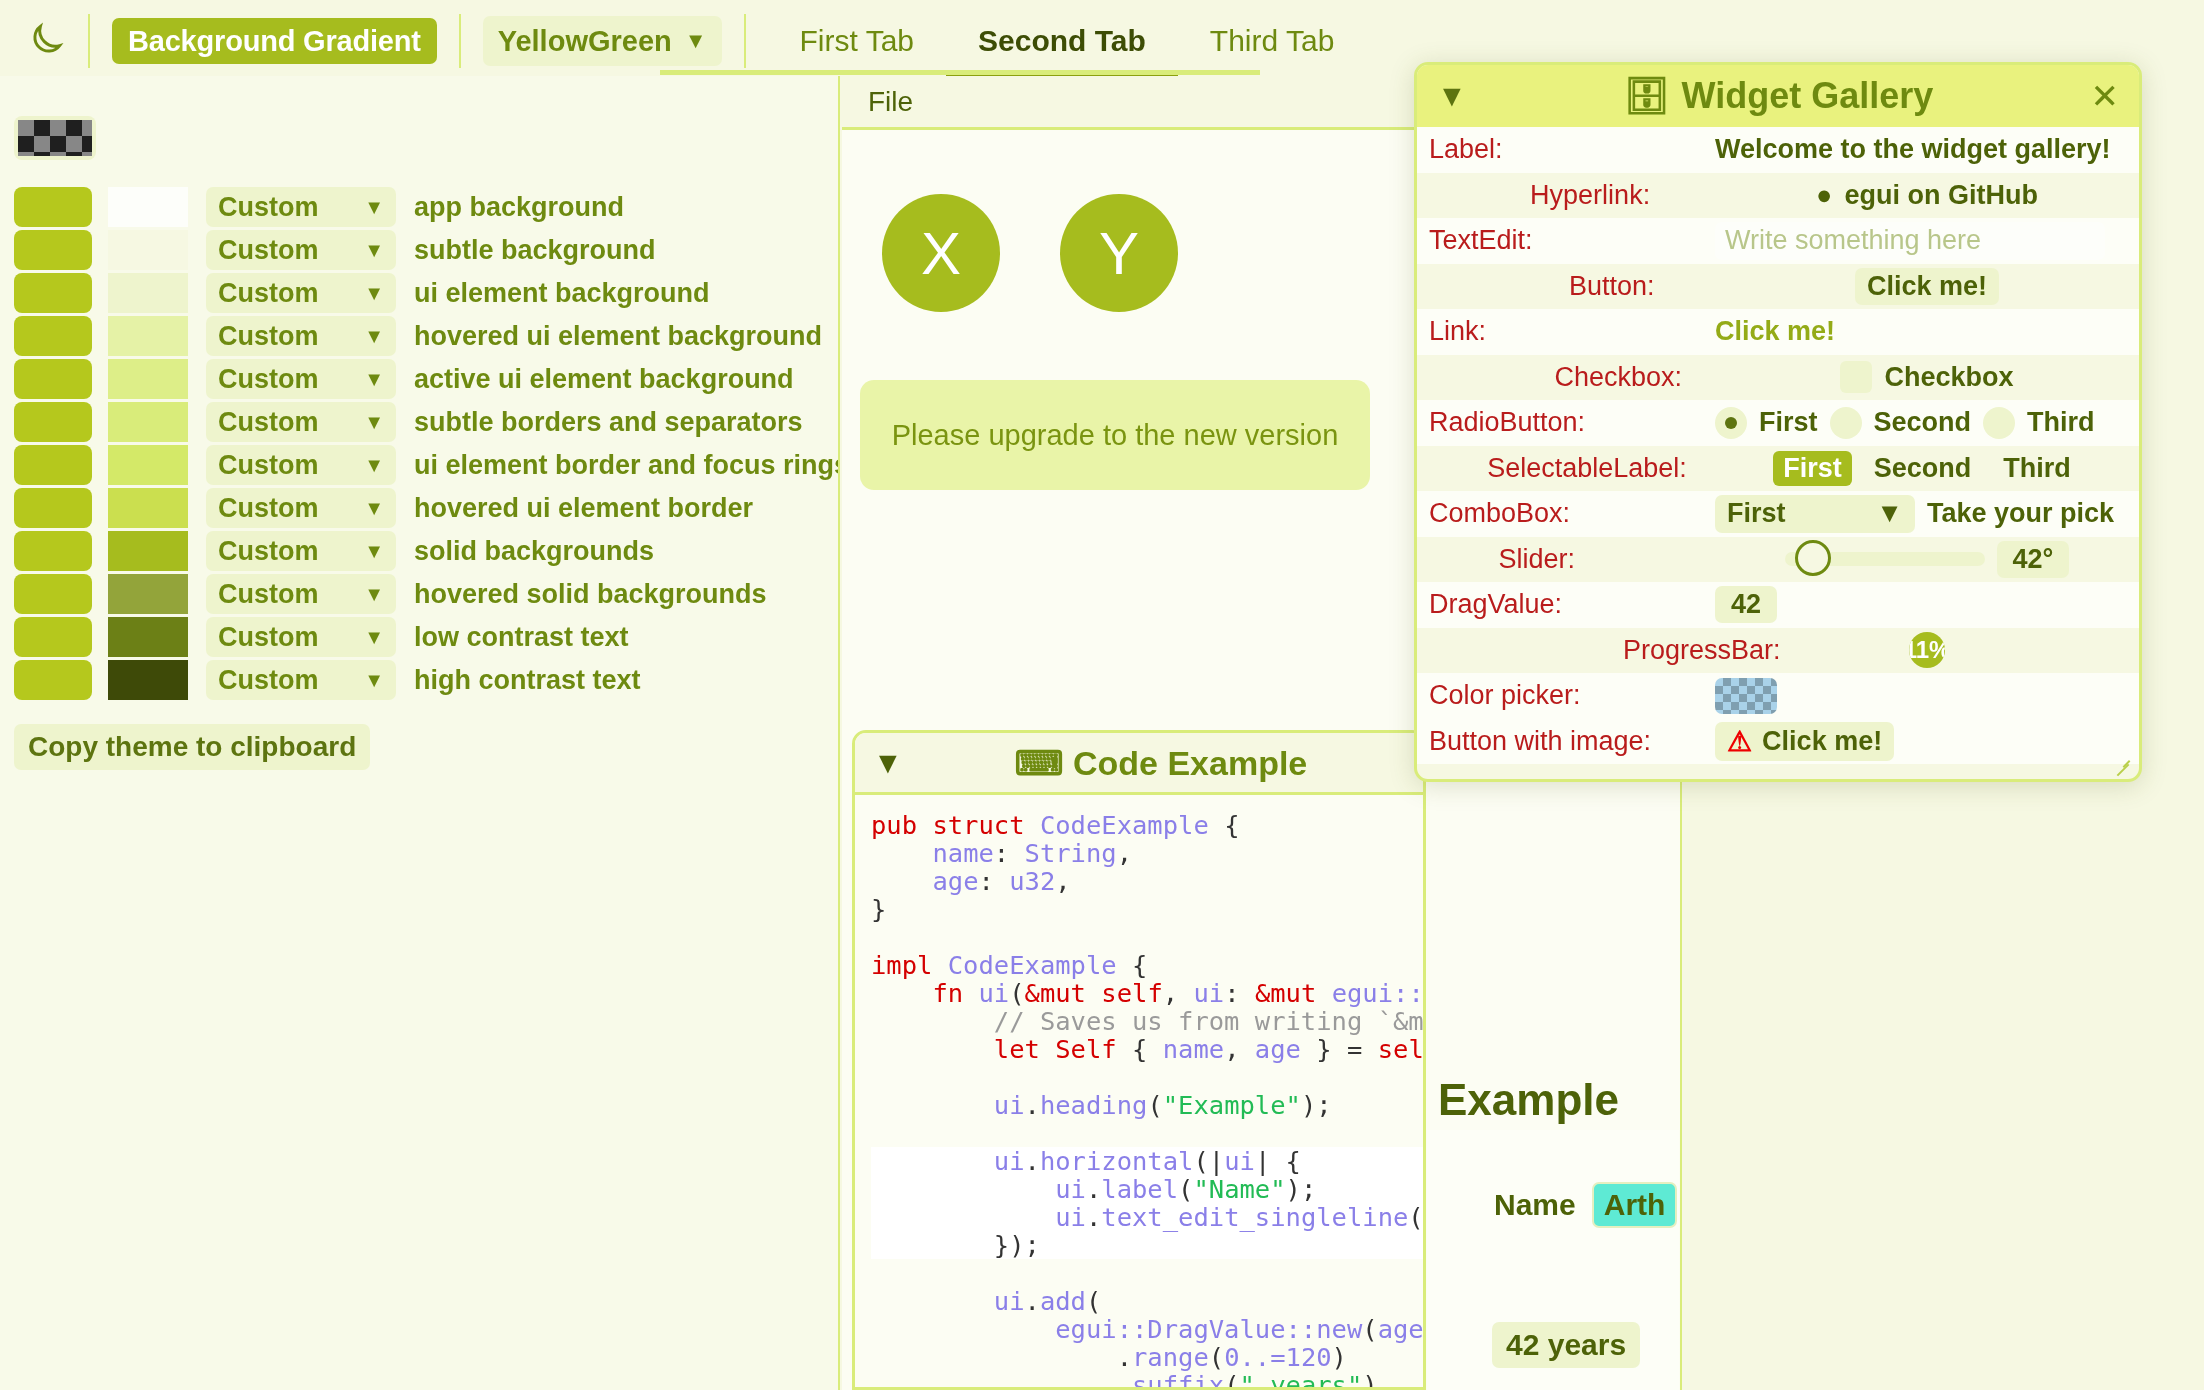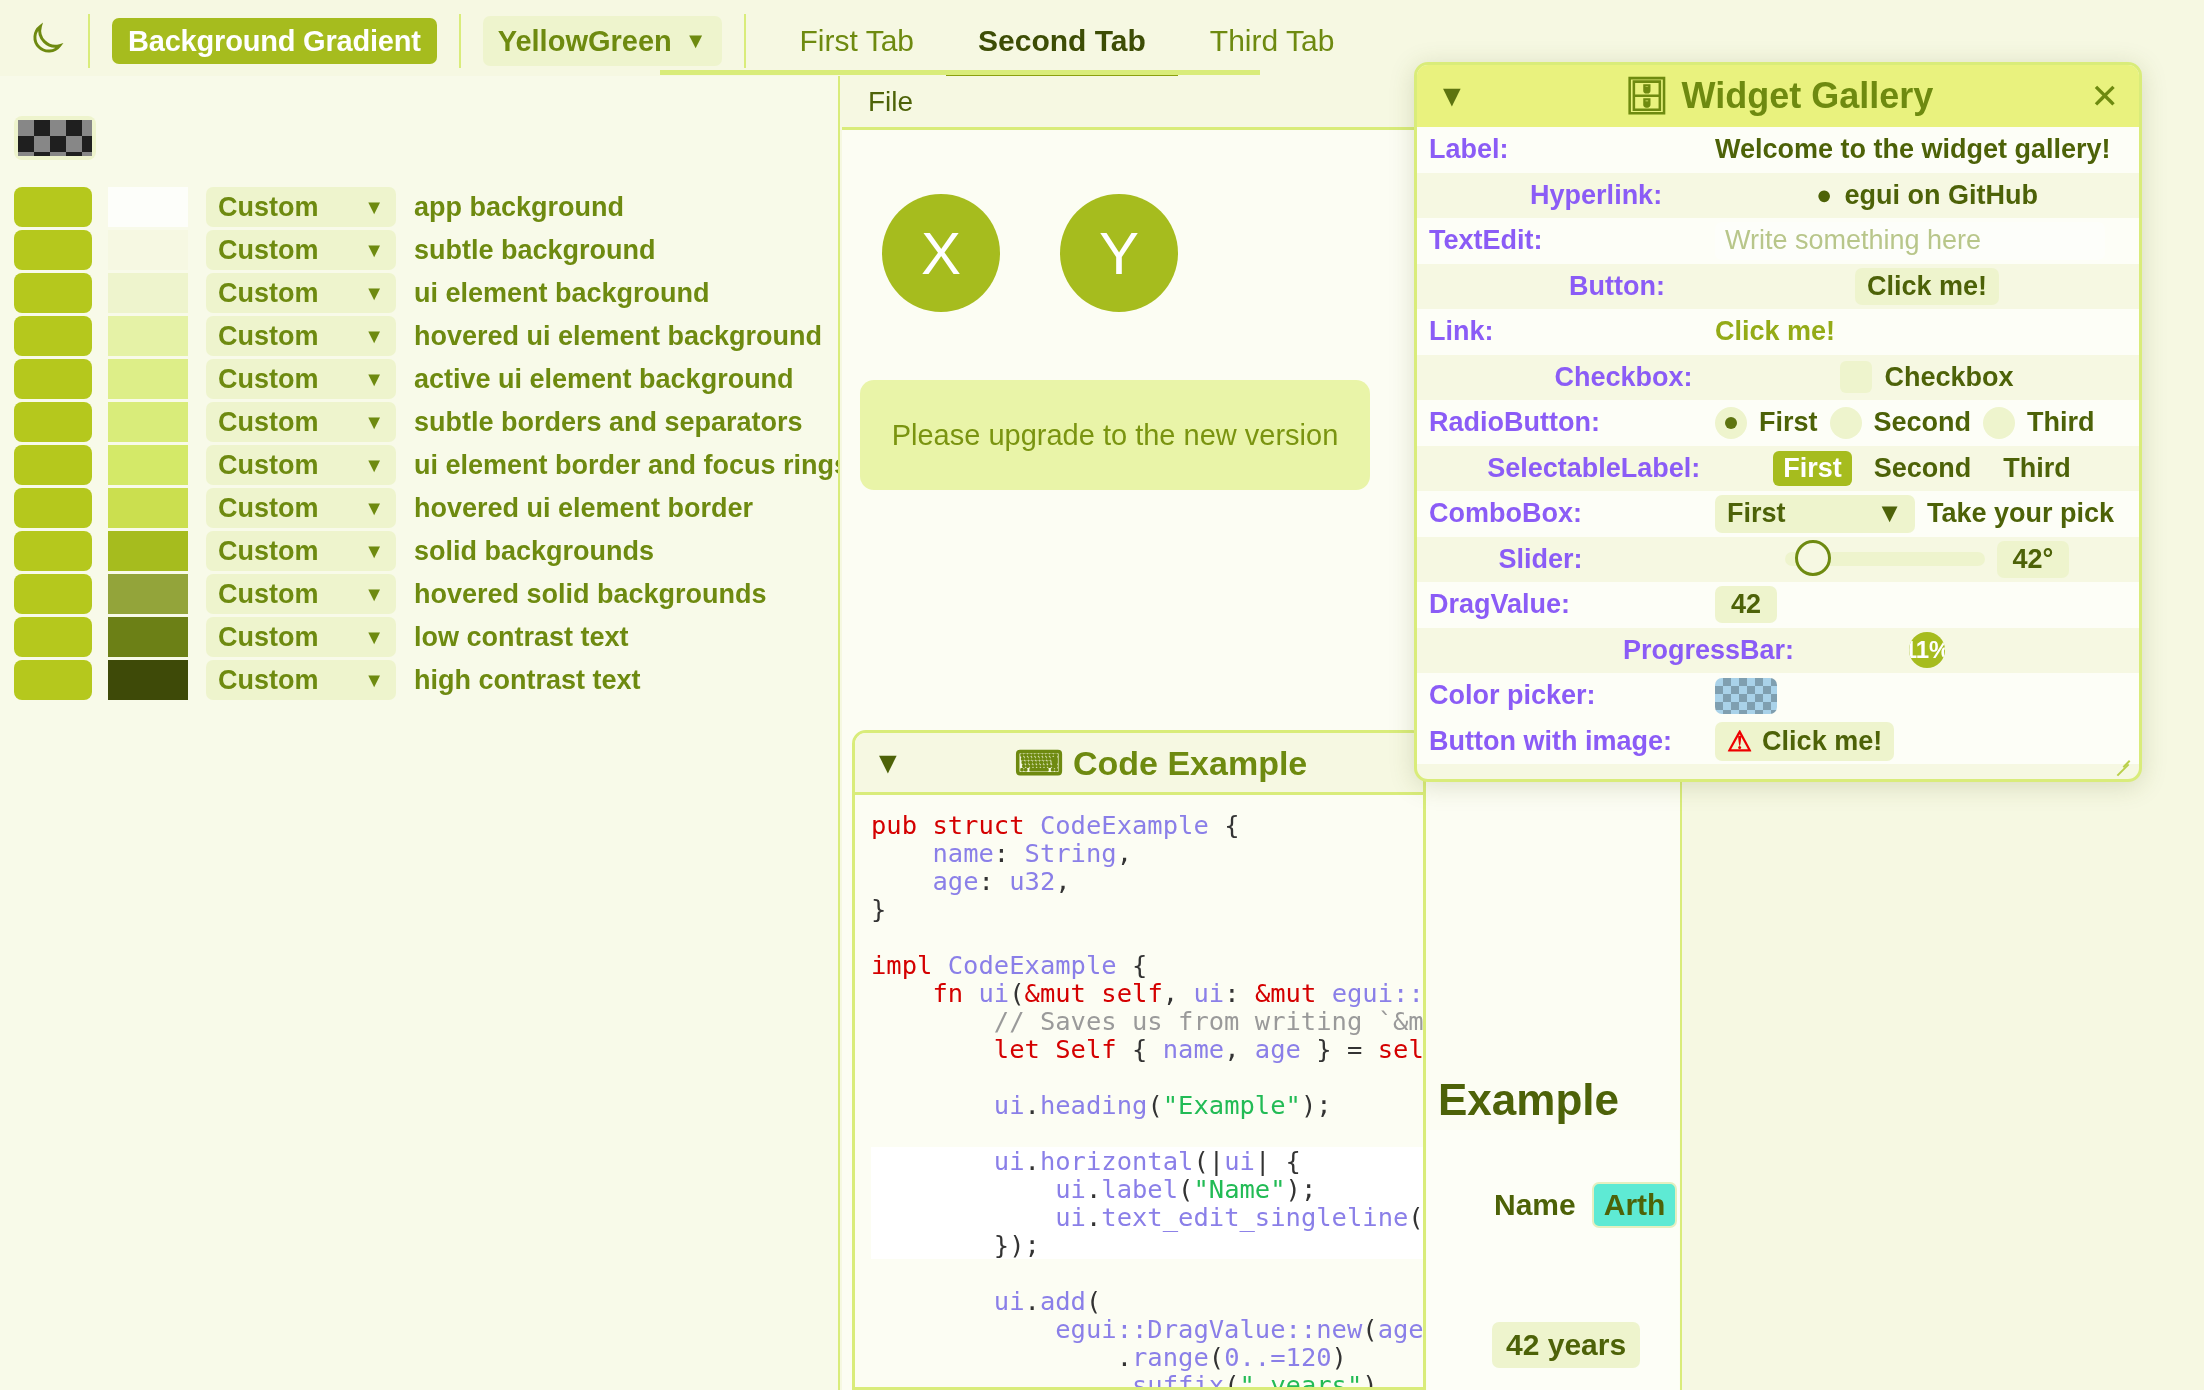--- a/index.html
+++ b/index.html
@@ -213,21 +213,21 @@
   #gal-title .x { font-size: 34px; color: #6e8a10; cursor: pointer; }
 
   #gal-grid { padding: 0; }
   .grow {
     display: flex; align-items: center; height: 45.5px;
     padding-left: 12px;
   }
   .grow.odd  { background: #fdfef7; }
   .grow.even { background: #f6f8e2; justify-content: center; }
   .gl {
-    width: 286px; flex: none; font-size: 27px; font-weight: 700; color: #8b5cf6;
+    width: 286px; flex: none; font-size: 27px; font-weight: 400; color: #b91c1c;
   }
   .gv { display: flex; align-items: center; gap: 12px; font-size: 27px; color: #4d6208; }
 
   .g-strong { font-weight: 700; color: #4d6208; }
   .g-link { color: #94ab17; font-weight: 700; cursor: pointer; }
   .g-textedit {
     width: 390px; height: 38px; background: #fdfefa; border-radius: 7px;
     display:flex; align-items:center; padding: 0 10px;
     color: #b8c68a; font-size: 27px; cursor: text;
   }
@@ -440,20 +440,23 @@
         <div class="theme-row">
           <div class="sw-a" style="background: rgb(181, 200, 29);"></div>
           <div class="sw-b" style="background: rgb(62, 74, 8);"></div>
           <div class="row-combo">
             <span>Custom</span>
             <span class="caret">▼</span>
           </div>
           <div class="row-label">high contrast text</div>
         </div>
       </div>
+    <div id="copy-theme-btn">
+      <span>Copy theme to clipboard</span>
+    </div>
   </div>
 
   <div id="center-panel">
     <div id="menubar">
       <div class="mi">File</div>
     </div>
     <div id="xy-row">
       <div class="circle-btn">
         <span>X</span>
       </div>

